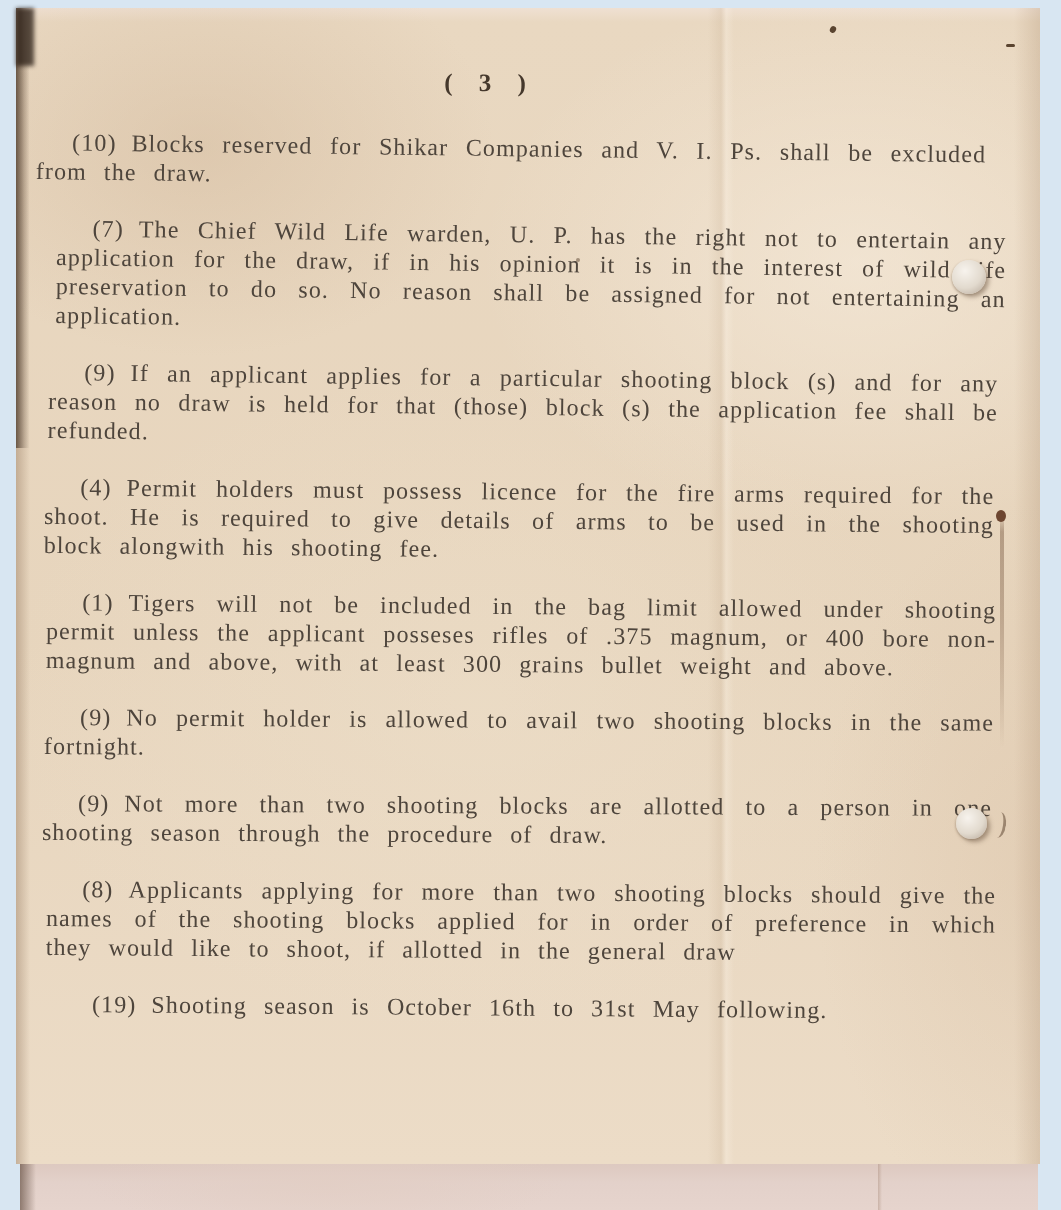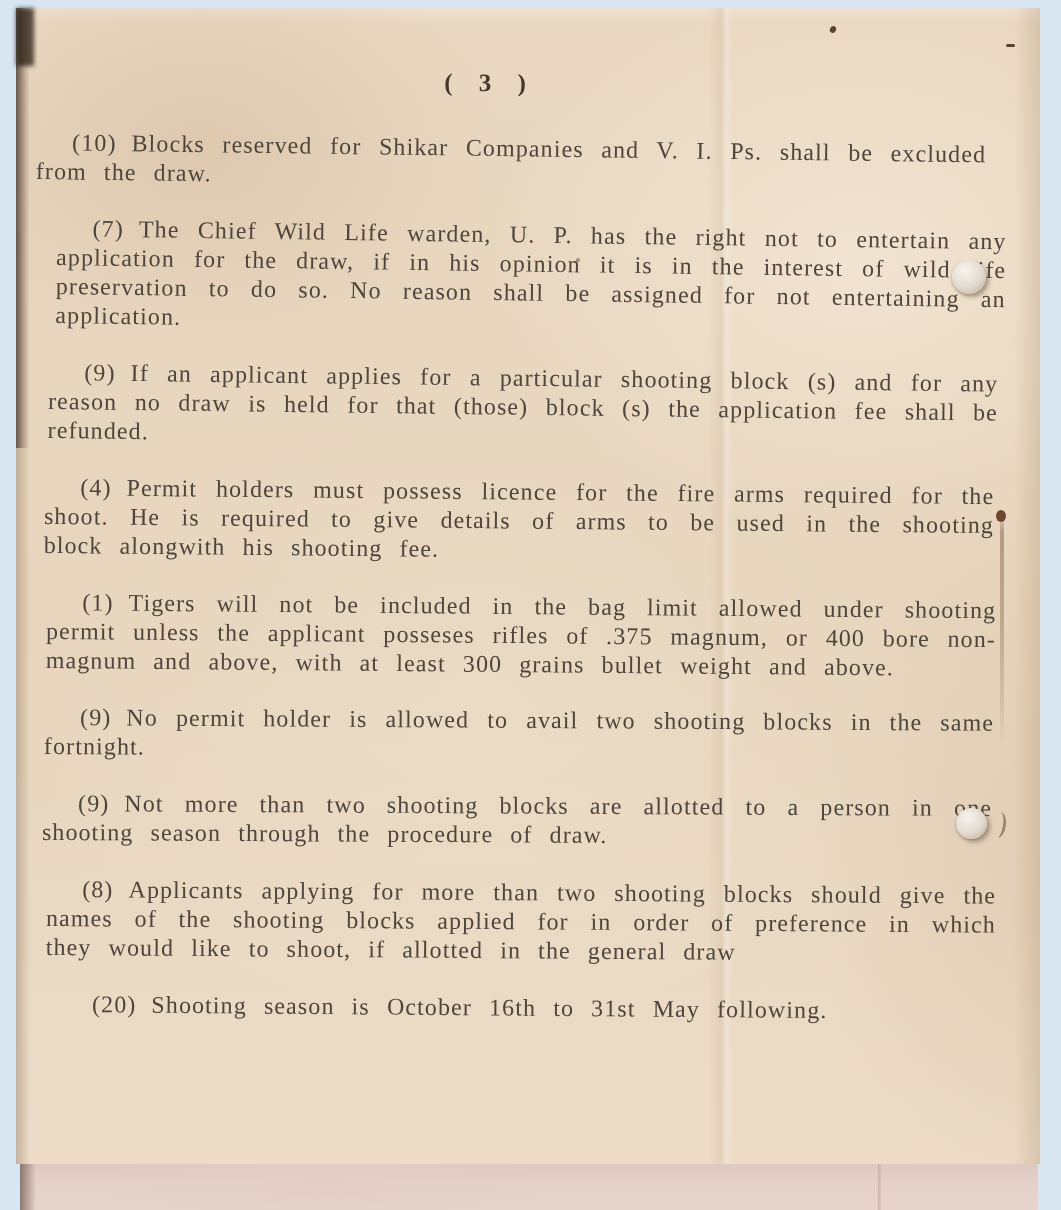--- a/index.html
+++ b/index.html
@@ -145,21 +145,21 @@
     <h1 class="page-header">(  3  )</h1>
 
     <p><span class="num">(10)</span><span>Blocks reserved for Shikar Companies and V. I. Ps. shall be excluded from the draw.</span></p>
     <p><span class="num">(7)</span><span>The Chief Wild Life warden, U. P. has the right not to entertain any application for the draw, if in his opinion it is in the interest of wild life preservation to do so. No reason shall be assigned for not entertaining an application.</span></p>
     <p><span class="num">(9)</span><span>If an applicant applies for a particular shooting block (s) and for any reason no draw is held for that (those) block (s) the application fee shall be refunded.</span></p>
     <p><span class="num">(4)</span><span>Permit holders must possess licence for the fire arms required for the shoot. He is required to give details of arms to be used in the shooting block alongwith his shooting fee.</span></p>
     <p><span class="num">(1)</span><span>Tigers will not be included in the bag limit allowed under shooting permit unless the applicant posseses rifles of .375 magnum, or 400 bore non-magnum and above, with at least 300 grains bullet weight and above.</span></p>
     <p><span class="num">(9)</span><span>No permit holder is allowed to avail two shooting blocks in the same fortnight.</span></p>
     <p><span class="num">(9)</span><span>Not more than two shooting blocks are allotted to a person in one shooting season through the procedure of draw.</span></p>
     <p><span class="num">(8)</span><span>Applicants applying for more than two shooting blocks should give the names of the shooting blocks applied for in order of preference in which they would like to shoot, if allotted in the general draw</span></p>
-    <p><span class="num">(20)</span><span>Shooting season is October 16th to 31st May following.</span></p>
+    <p><span class="num">(19)</span><span>Shooting season is October 16th to 31st May following.</span></p>
   </div>
 
   <div class="stud stud-1"></div>
   <div class="stud stud-2"></div>
   <div class="stud-mark"></div>
   <div class="crease-right"></div>
   <div class="crease-dot"></div>
   <div class="speck speck-1"></div>
   <div class="speck speck-2"></div>
   <div class="speck speck-4"></div>

